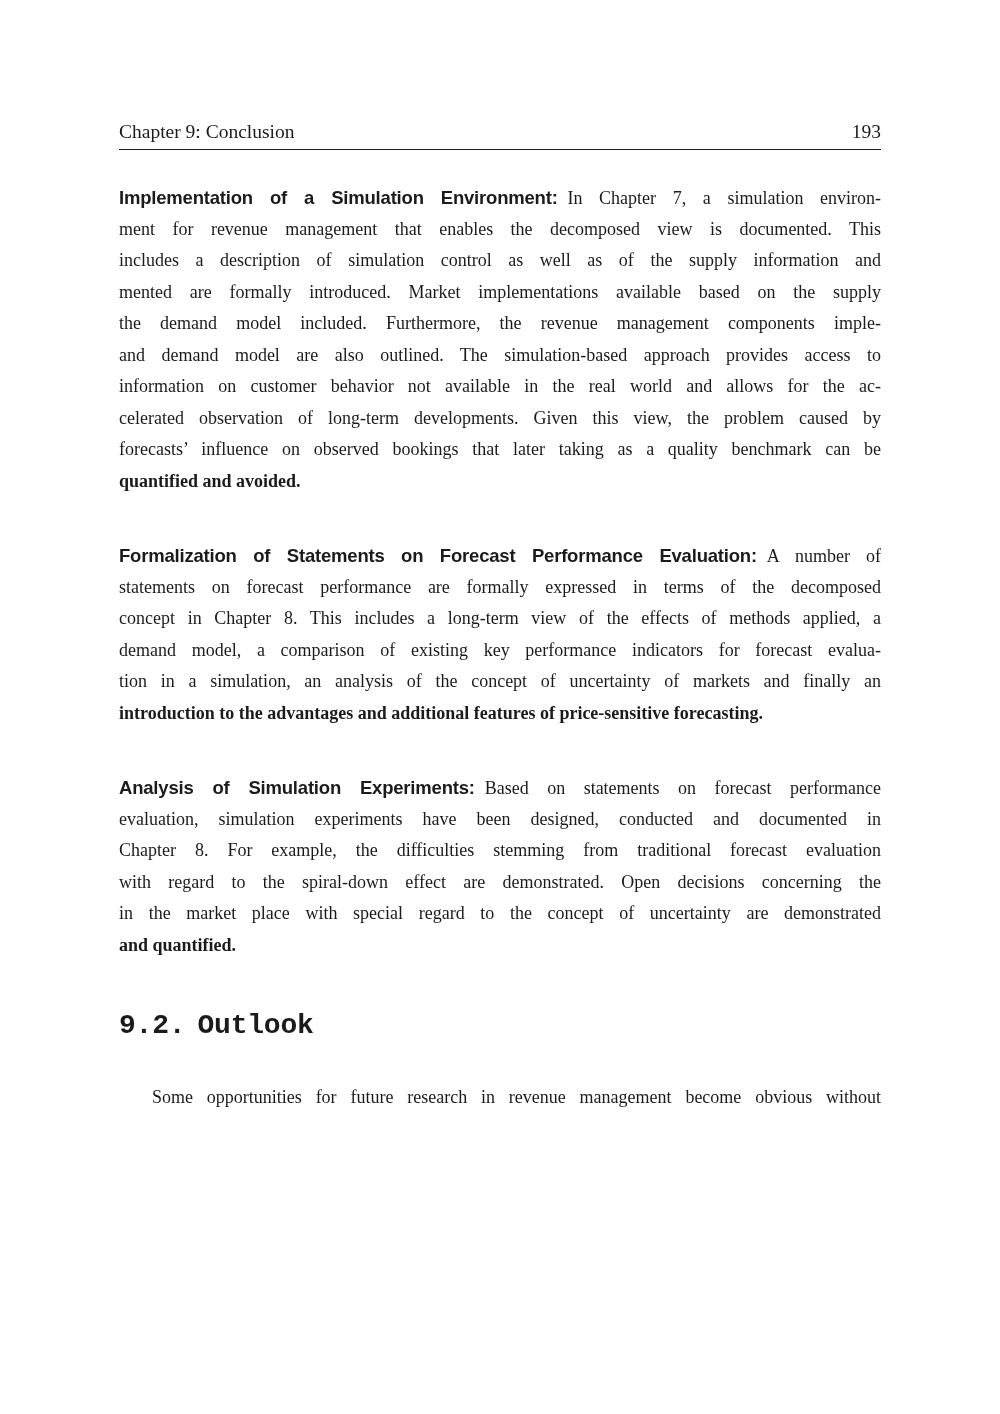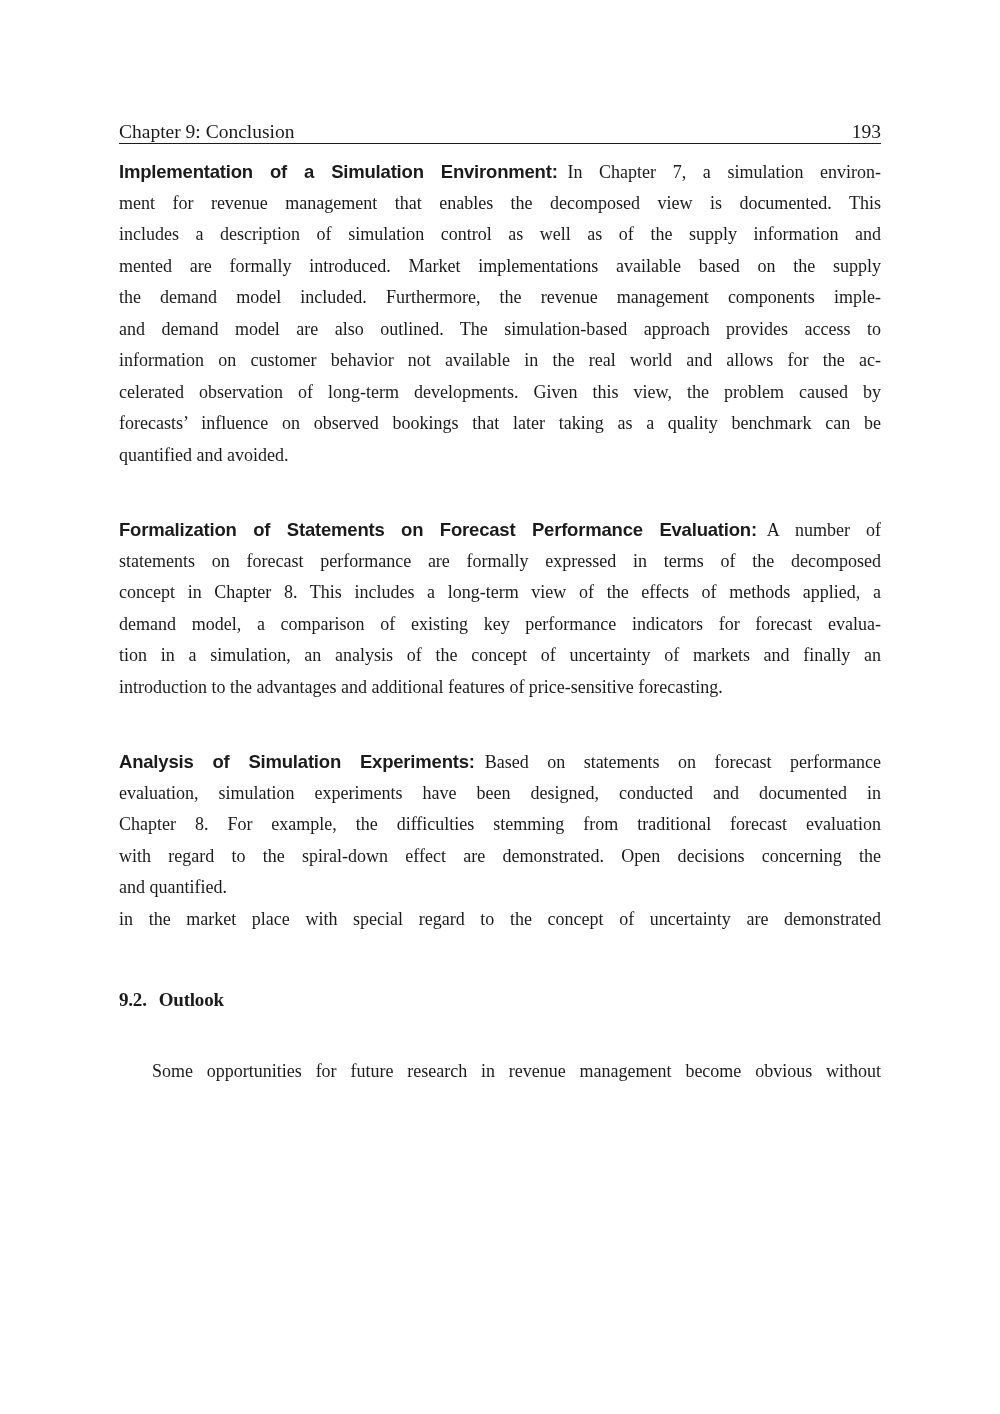--- a/index.html
+++ b/index.html
@@ -21,55 +21,57 @@
     position: absolute;
     left: 119px;
     top: 0;
     width: 762px;
   }
   .running-head {
     display: flex;
     justify-content: space-between;
     align-items: baseline;
     margin-top: 121px;
+    padding-bottom: 6px;
     border-bottom: 1.5px solid #1b1b1b;
     font-size: 19.5px;
     line-height: 22px;
   }
   .para {
     font-size: 18px;
     line-height: 31.5px;
   }
-  .para.p1 { margin-top: 12px; }
+  .para.p1 { margin-top: 32px; }
   .para.gap { margin-top: 43px; }
   .line {
     text-align: justify;
     text-align-last: justify;
     -moz-text-align-last: justify;
     height: 31.5px;
     overflow: hidden;
     white-space: normal;
   }
   .line.last {
     text-align: left;
     text-align-last: left;
+    font-weight: bold;
     -moz-text-align-last: left;
   }
   .runin {
     font-family: "Liberation Sans", sans-serif;
     font-weight: bold;
     font-size: 18.5px;
     letter-spacing: -0.2px;
   }
   .lead-text { margin-left: 0.55em; }
   .section-heading {
     margin-top: 47px;
-    font-family: Liberation Serif, serif;
+    font-family: Liberation Mono, monospace;
     font-weight: bold;
-    font-size: 19px;
+    font-size: 28px;
     line-height: 36px;
     letter-spacing: -0.2px;
   }
   .section-title { margin-left: 12px; }
   .para.p4 { margin-top: 38px; margin-left: 33px; }
 </style>
 </head>
 <body>
 
 <div class="page">
@@ -100,22 +102,22 @@
       <div class="line">demand model, a comparison of existing key performance indicators for forecast evalua-</div>
       <div class="line">tion in a simulation, an analysis of the concept of uncertainty of markets and finally an</div>
       <div class="line last">introduction to the advantages and additional features of price-sensitive forecasting.</div>
     </div>
 
     <div class="para gap">
       <div class="line"><span class="runin">Analysis of Simulation Experiments:</span><span class="lead-text">Based on statements on forecast performance</span></div>
       <div class="line">evaluation, simulation experiments have been designed, conducted and documented in</div>
       <div class="line">Chapter 8. For example, the difficulties stemming from traditional forecast evaluation</div>
       <div class="line">with regard to the spiral-down effect are demonstrated. Open decisions concerning the</div>
+      <div class="line">in the market place with special regard to the concept of uncertainty are demonstrated</div>
       <div class="line last">and quantified.</div>
-      <div class="line">in the market place with special regard to the concept of uncertainty are demonstrated</div>
     </div>
 
     <div class="section-heading">
       <span>9.2.</span><span class="section-title">Outlook</span>
     </div>
 
     <div class="para p4">
       <div class="line">Some opportunities for future research in revenue management become obvious without</div>
     </div>
 

